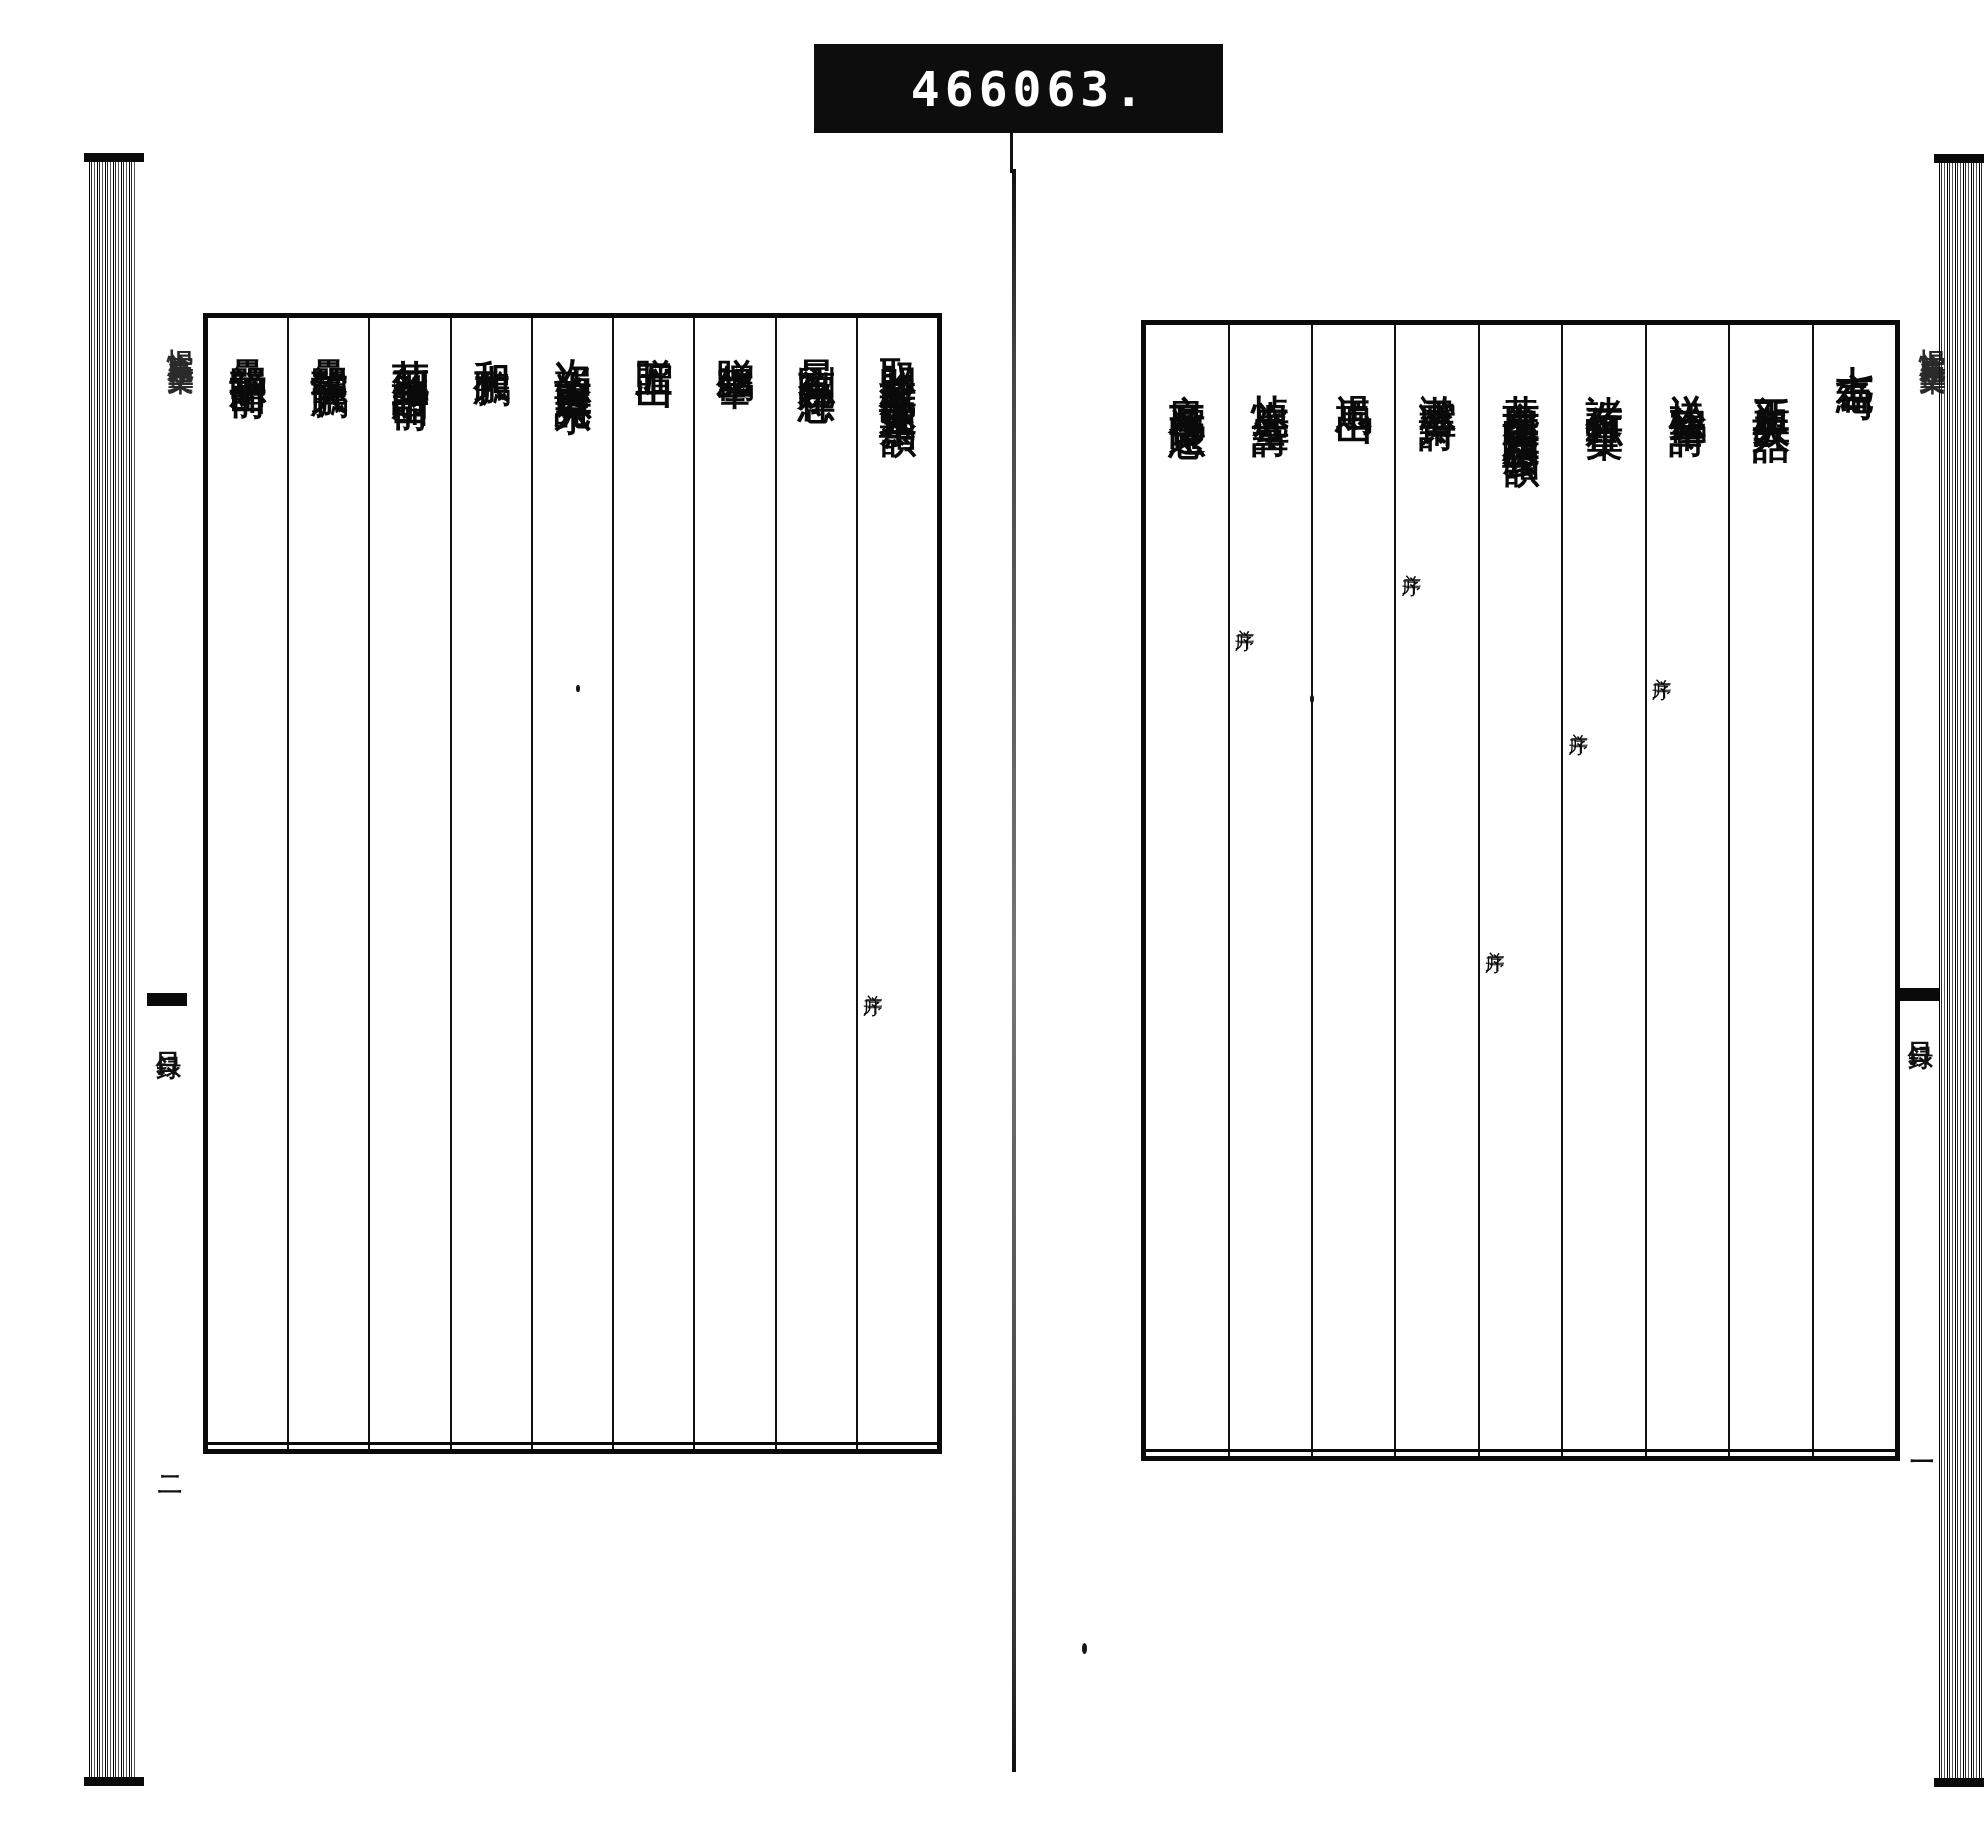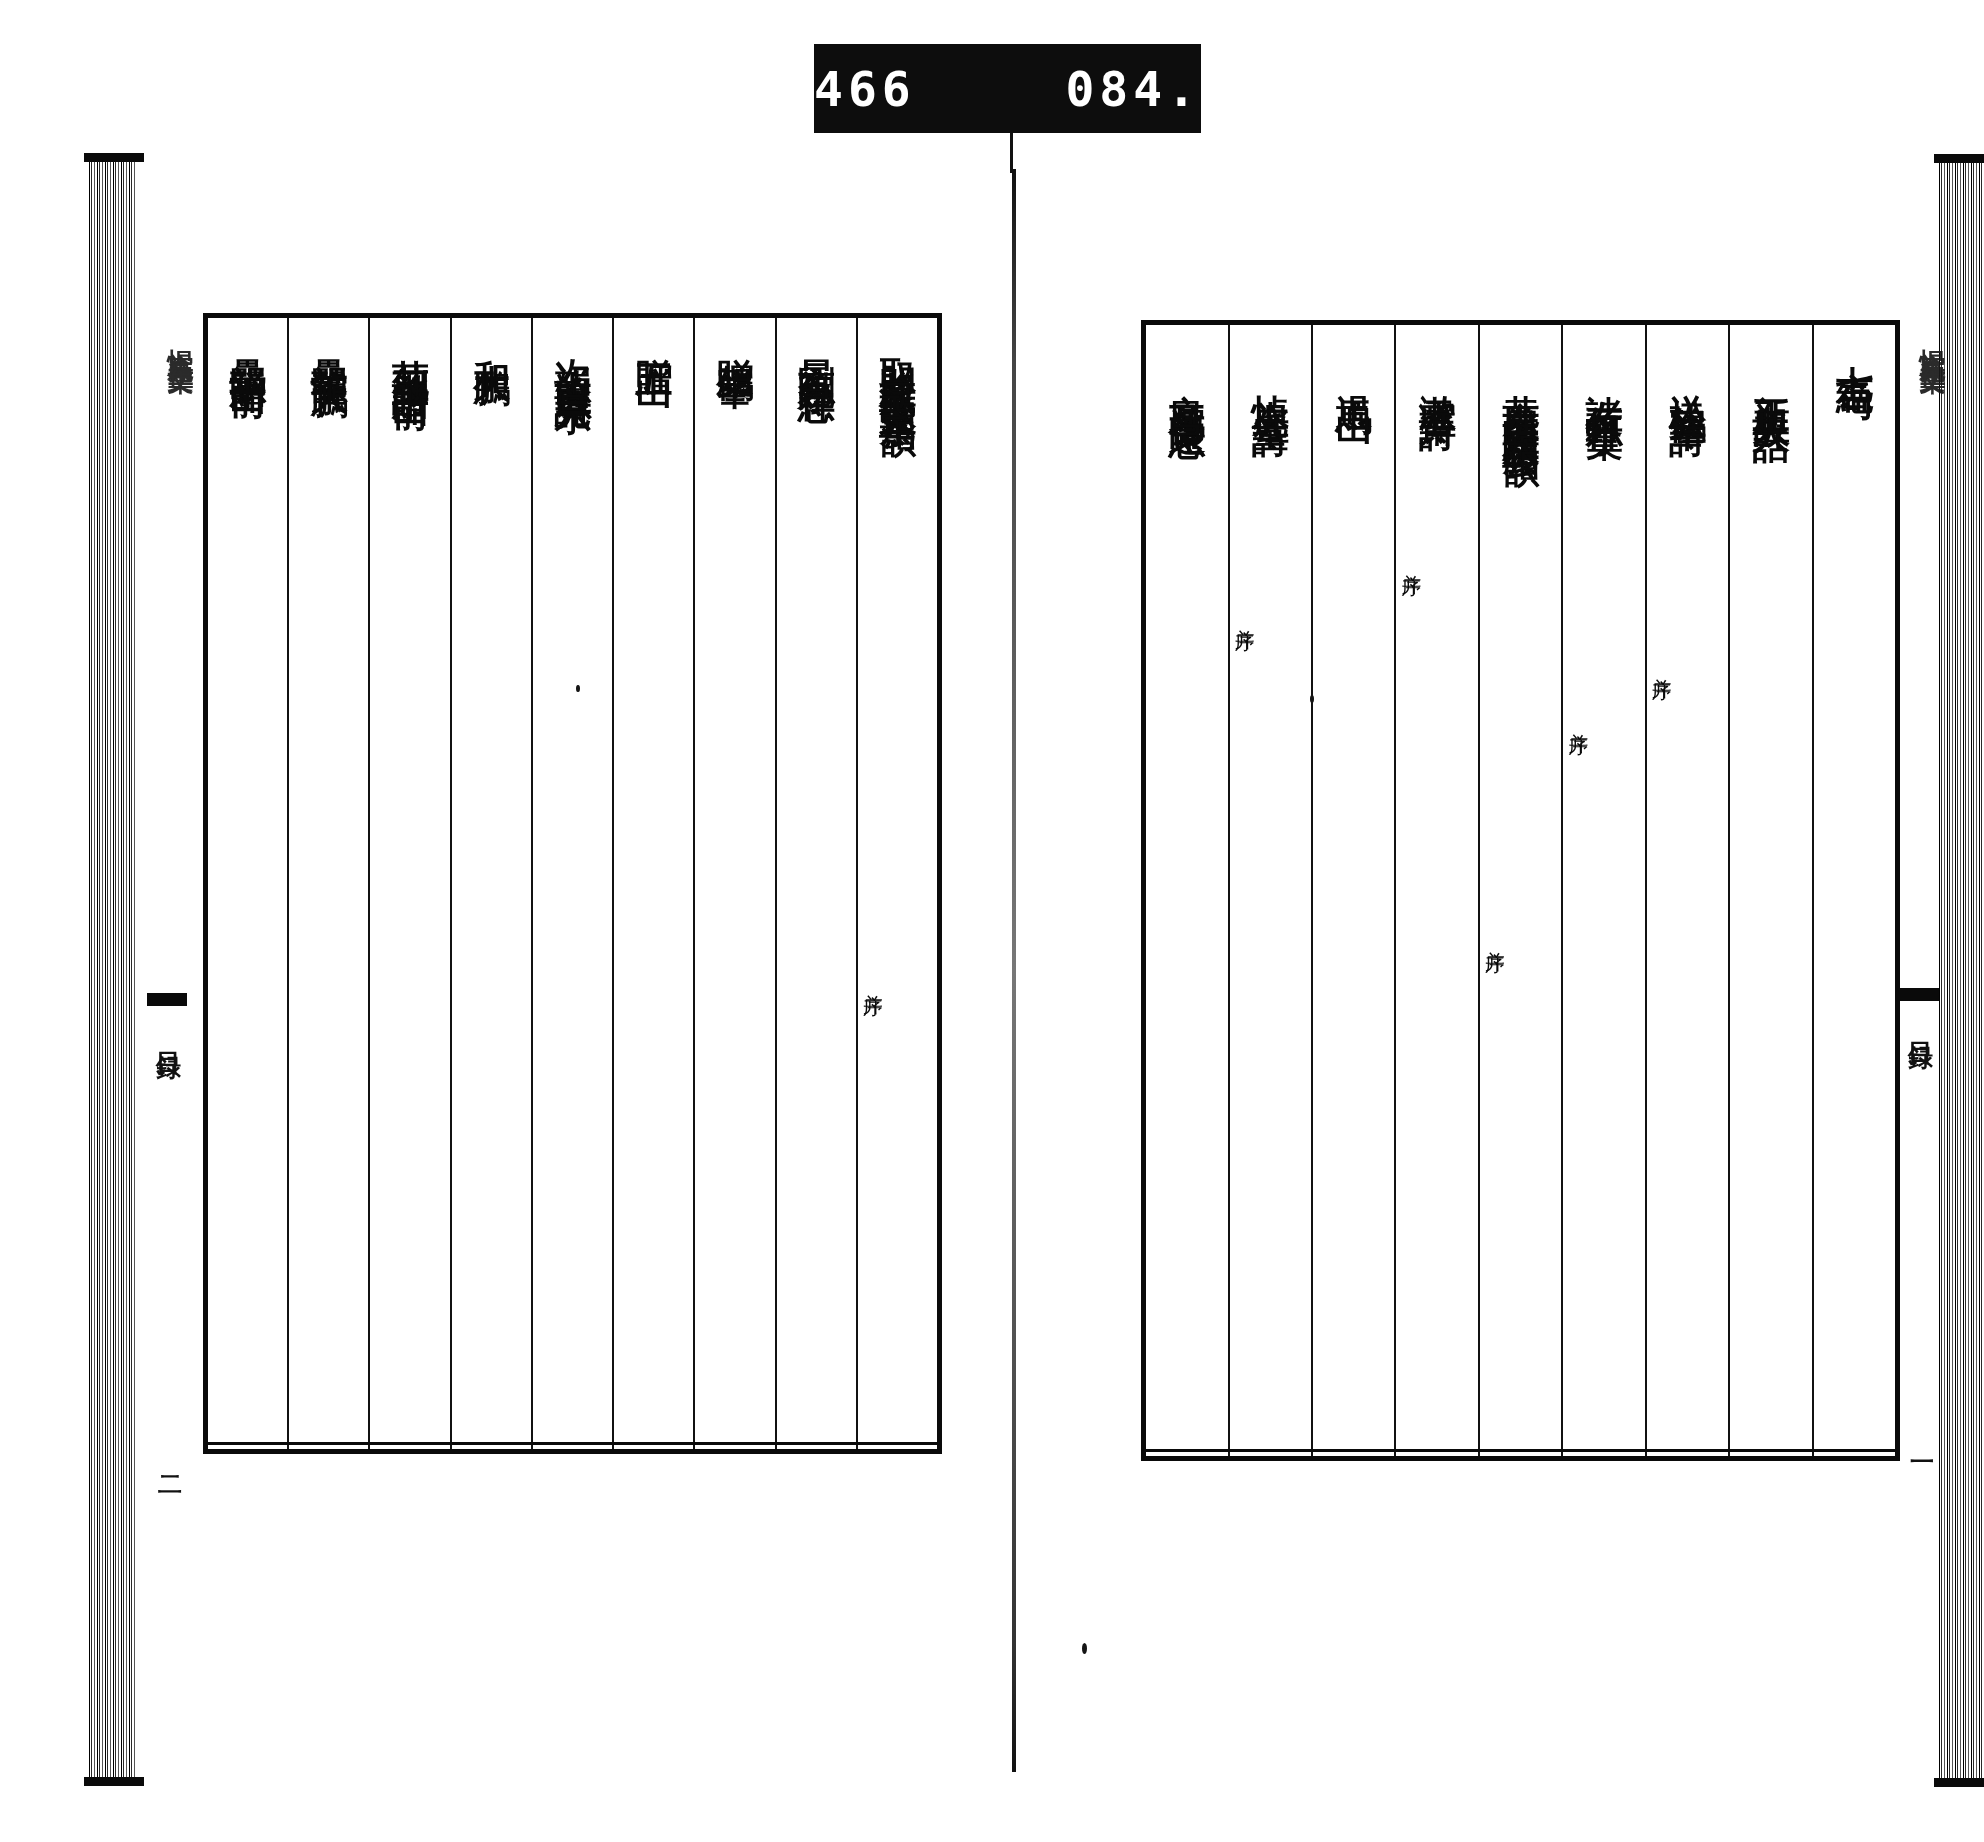--- a/index.html
+++ b/index.html
@@ -18,22 +18,23 @@
   
   #film-header {
     position: absolute;
     left: 814px;
     top: 44px;
     width: 387px;
     height: 89px;
     background: #0d0d0d;
     display: flex;
     align-items: center;
-    justify-content: space-between;
+    justify-content: center;
     letter-spacing: 5px;
+    padding-left: 22px;
   }
   .film-number {
     color: #ffffff;
     font-family: "DejaVu Sans Mono", monospace;
     font-size: 48px;
     font-weight: bold;
   }
 
   
   #film-tick {
@@ -204,21 +205,21 @@
     position: absolute;
     background: #151515;
     border-radius: 50%;
   }
 </style>
 </head>
 <body>
 
 <div id="film-header">
   <span class="film-number">466</span>
-  <span class="film-number">084.</span>
+  <span class="film-number">063.</span>
 </div>
 <div id="film-tick"></div>
 
 <div id="sheet">
 
   <div id="gutter"></div>
 
   <div class="leaf" id="leaf-right">
     <div class="binding-edge" id="edge-right"></div>
     <div class="edge-cap" style="left:882px; top:5px;"></div>

